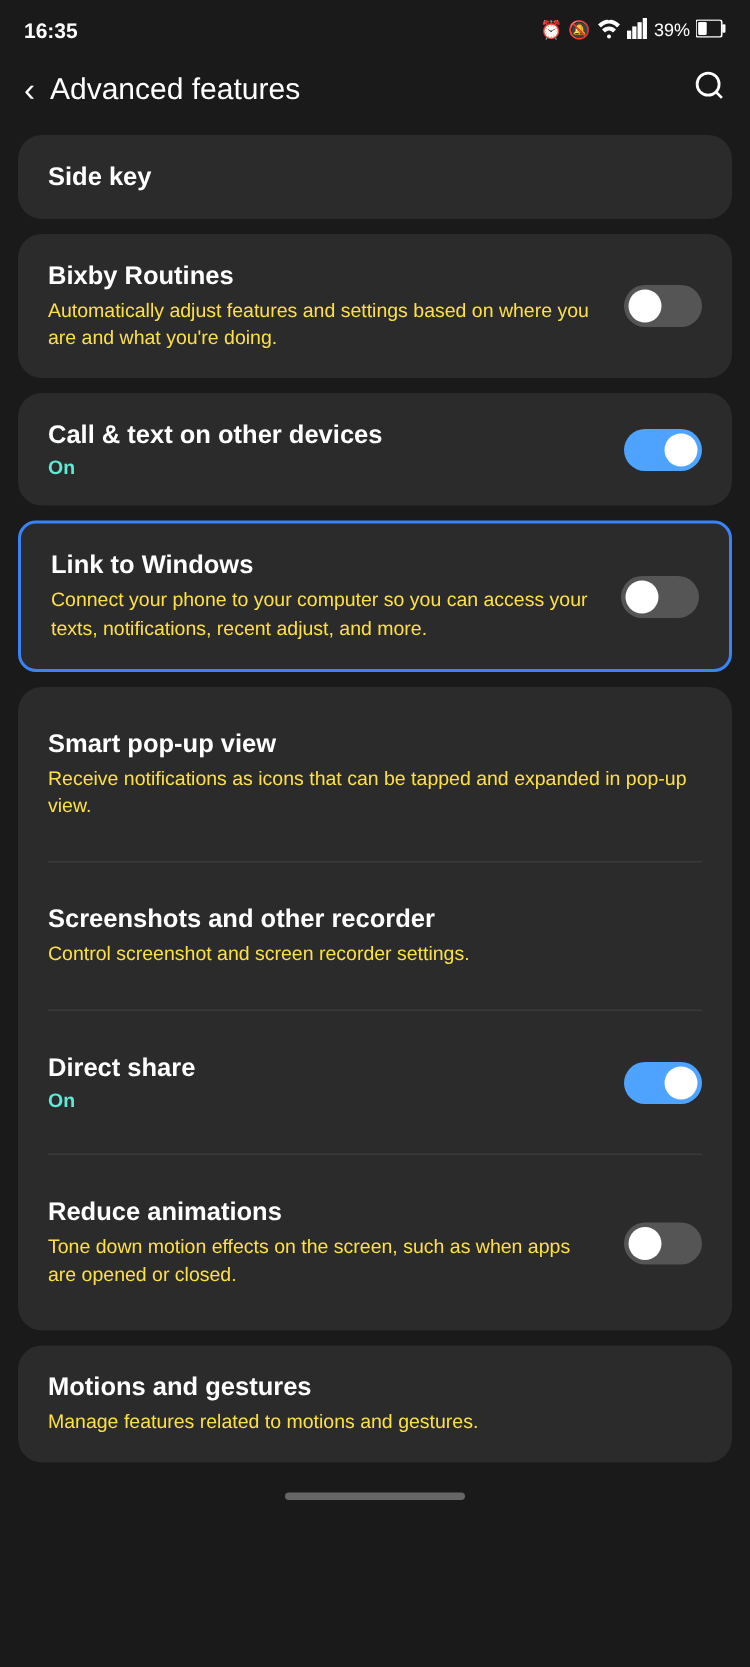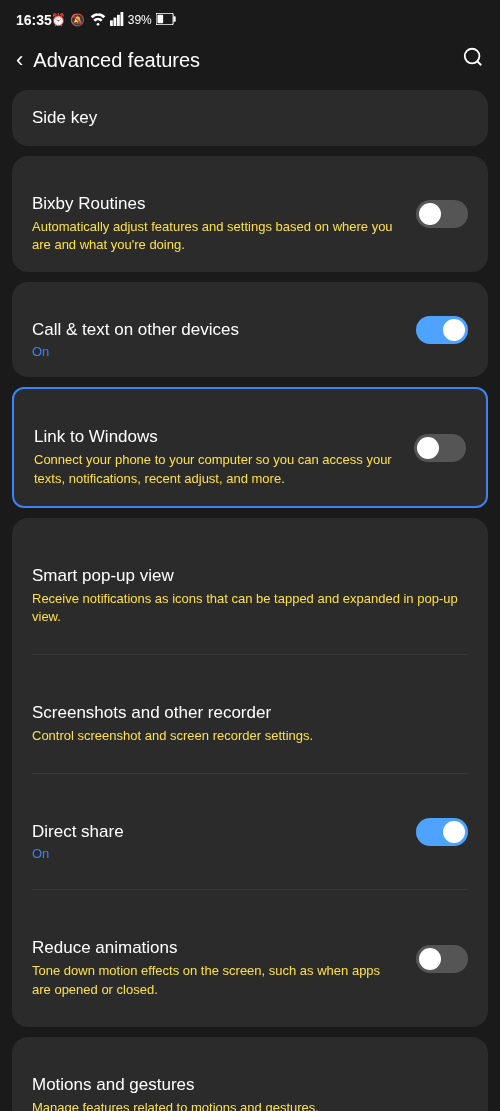--- a/index.html
+++ b/index.html
@@ -9,20 +9,21 @@
       min-height: 1111px;
       background-color: #1a1a1a;
       font-family: 'Segoe UI', sans-serif;
       color: #ffffff;
       overflow-x: hidden;
     }
 
     
     .status-bar {
       display: flex;
+      justify-content: space-between;
       align-items: center;
       padding: 8px 16px 4px 16px;
       height: 36px;
     }
     .status-time {
       font-size: 14px;
       font-weight: 600;
       color: #ffffff;
     }
     .status-icons {
@@ -70,23 +71,22 @@
     .card {
       background-color: #2b2b2b;
       border-radius: 16px;
       margin-bottom: 10px;
       padding: 18px 20px;
       cursor: pointer;
     }
 
     .card-title {
       font-size: 17px;
-      font-weight: 400;
-      color: #ffffff;
-      margin-top: 20px;
+      font-weight: 700;
+      color: #ffffff;
     }
 
     .card-subtitle {
       font-size: 13px;
       color: #fde047;
       margin-top: 4px;
       line-height: 1.4;
     }
 
     
@@ -133,22 +133,23 @@
     .toggle-knob.off {
       left: 3px;
     }
     .toggle-knob.on {
       left: 27px;
     }
 
     
     .status-on {
       font-size: 13px;
-      color: #3b82f6;
+      color: #5eead4;
       margin-top: 4px;
+      font-weight: bold;
     }
 
     
     .card-highlight {
       background-color: #2b2b2b;
       border-radius: 12px;
       margin-bottom: 10px;
       padding: 18px 20px;
       cursor: pointer;
       border: 2px solid #3b82f6;

